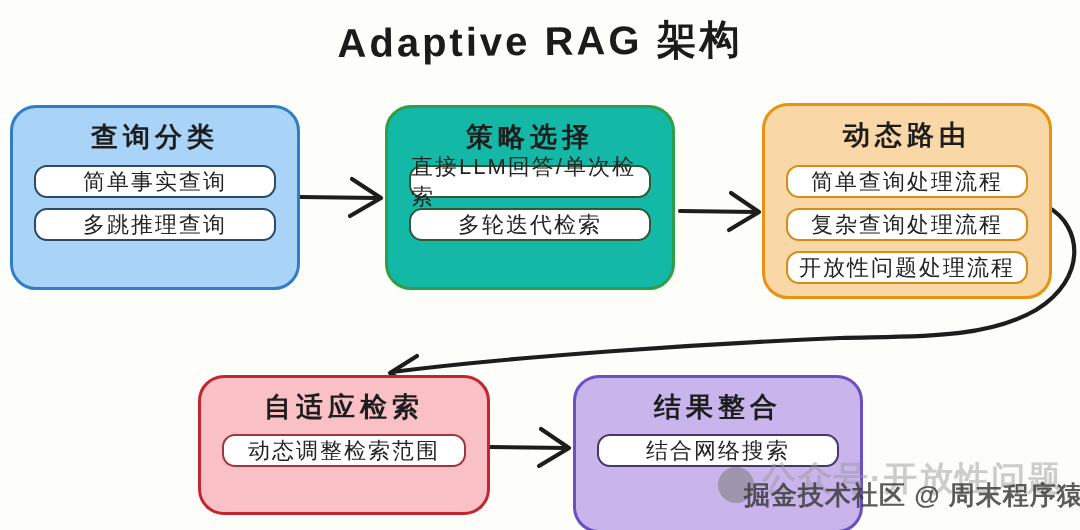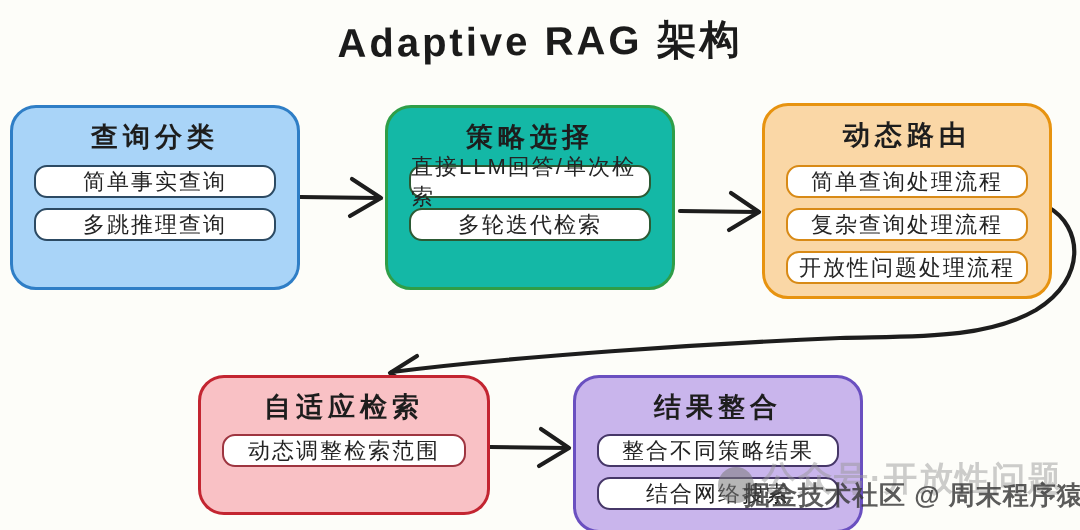--- a/index.html
+++ b/index.html
@@ -111,21 +111,20 @@
   <div class="node n-adaptive" style="background: rgb(249, 193, 197); border-color: rgb(195, 37, 49);">
     <div class="node-title">自适应检索</div>
     <div class="node-items">
       <div class="node-item">动态调整检索范围</div>
     </div>
   </div>
 
   <div class="node n-result" style="background: rgb(201, 181, 236); border-color: rgb(106, 80, 192);">
     <div class="node-title">结果整合</div>
     <div class="node-items">
-      <div class="node-item">整合不同策略结果</div>
       <div class="node-item">结合网络搜索</div>
     </div>
   </div>
 
   <div class="wm-logo"></div>
   <div class="wm-light">公众号·开放性问题</div>
   <div class="wm-dark">掘金技术社区 @ 周末程序猿</div>
 
 </div>
 

